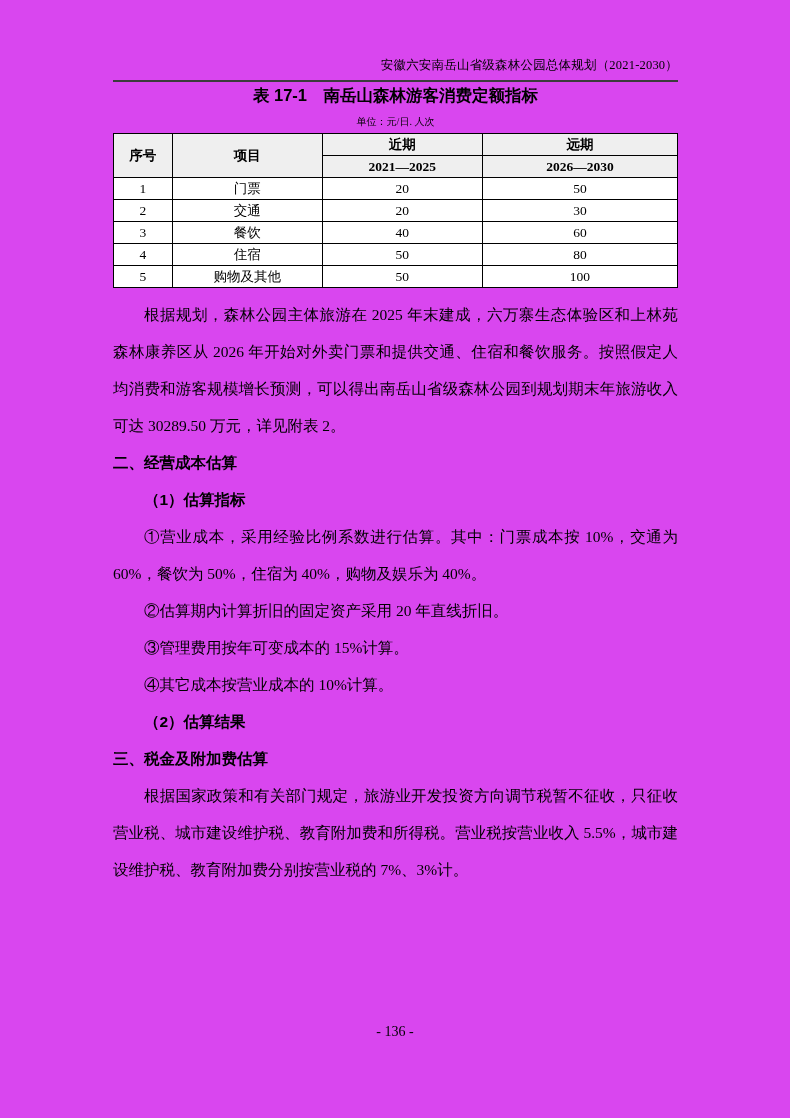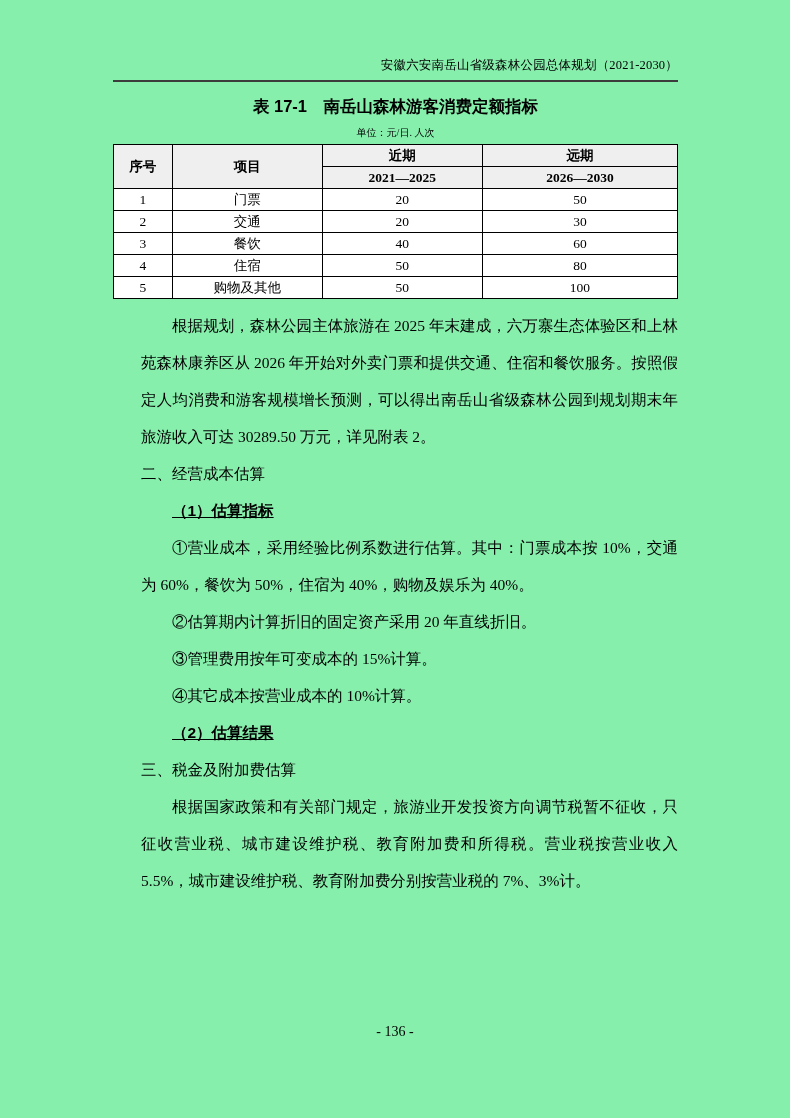--- a/index.html
+++ b/index.html
@@ -2,35 +2,35 @@
 <html><head>
 <meta charset="utf-8">
 <style>
   * { margin: 0; padding: 0; box-sizing: border-box; }
   html, body { background: #ffffff; }
   body {
     width: 790px; height: 1118px; position: relative;
     font-family: "Liberation Serif", "DejaVu Serif", serif;
     color: #000;
   }
-  .page { position: absolute; inset: 0; background: #86efac; overflow: hidden; }
+  .page { position: absolute; inset: 0; background: #d946ef; overflow: hidden; }
   .content { position: absolute; left: 113px; top: 0; width: 565px; }
 
   .running-head {
     margin-top: 57px;
     text-align: right;
     font-size: 12.5px;
     line-height: 16px;
     padding-bottom: 7px;
     border-bottom: 2px solid #3c3c3c;
     letter-spacing: 0.2px;
   }
 
   .caption {
-    margin-top: 13px;
+    margin-top: 2px;
     text-align: center;
     font-size: 16.5px;
     font-weight: 700;
     line-height: 22px;
     font-family: "Liberation Sans", "DejaVu Sans", sans-serif;
   }
 
   .unit-note {
     margin-top: 6px;
     margin-bottom: 2px;
@@ -60,34 +60,32 @@
   col.c-no   { width: 10.4%; }
   col.c-item { width: 26.6%; }
   col.c-near { width: 28.4%; }
   col.c-far  { width: 34.6%; }
 
   .body-text {
     margin-top: 8px;
     font-size: 15.5px;
     line-height: 37px;
     text-align: justify;
-    margin-left: 28px;
   }
   .para { text-indent: 2em; }
   .h-main {
-    font-weight: 400;
+    font-weight: 700;
     font-size: 15.5px;
     font-family: "Liberation Sans", "DejaVu Sans", sans-serif;
   }
   .h-sub {
     font-weight: 700;
     font-size: 15.5px;
     text-indent: 2em;
     font-family: "Liberation Sans", "DejaVu Sans", sans-serif;
-    text-decoration: underline;
   }
 
   .page-footer {
     position: absolute;
     left: 0; right: 0; top: 1022px;
     text-align: center;
     font-size: 14px;
     line-height: 20px;
   }
 </style>

